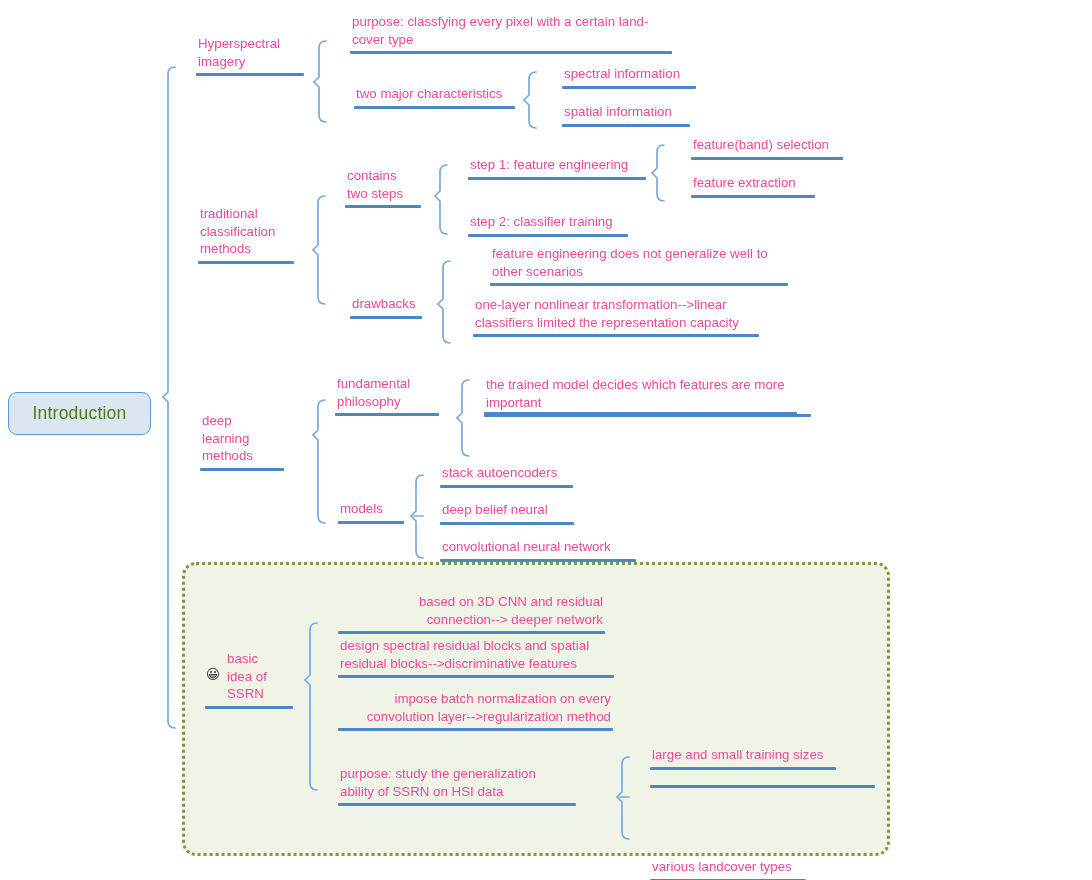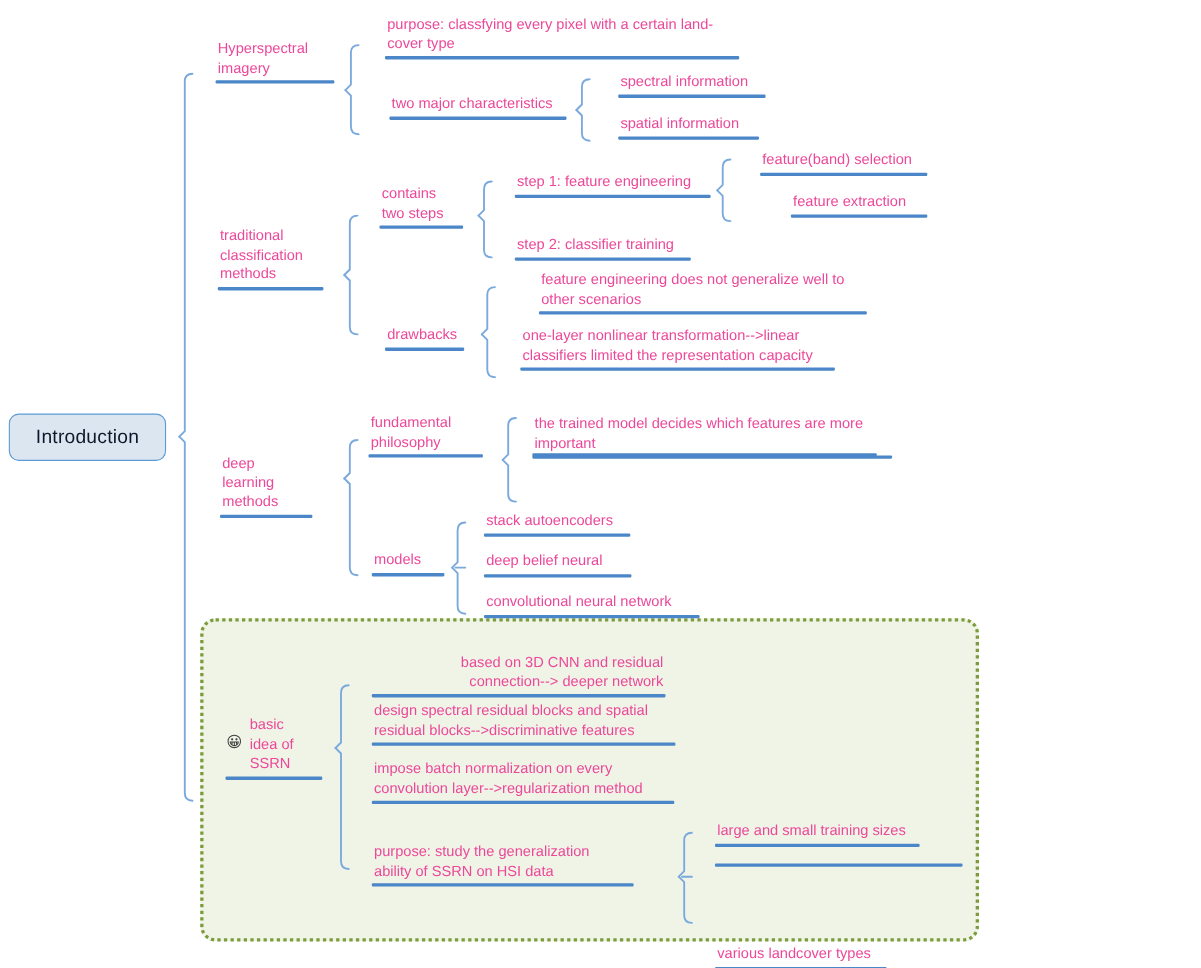--- a/index.html
+++ b/index.html
@@ -24,32 +24,32 @@
     left: 0; top: 0;
     width: 1092px;
     height: 880px;
     pointer-events: none;
   }
 
   
   .root-node {
     position: absolute;
     left: 8px;
-    top: 376px;
+    top: 392px;
     width: 143px;
     height: 43px;
     box-sizing: border-box;
     background: #dce6f1;
     border: 1.6px solid #5b9bd5;
     border-radius: 9px;
     display: flex;
     align-items: center;
     justify-content: center;
     font-size: 17.5px;
-    color: #0f172a;
+    color: #4d7c0f;
     letter-spacing: .2px;
   }
 
   
   .dotted-region {
     position: absolute;
     left: 182px;
     top: 562px;
     width: 708px;
     height: 294px;
@@ -191,21 +191,21 @@
   <div class="topic" style="left:468px; top:156px; width:178px;">
     <span class="label">step 1: feature engineering</span>
     <span class="rule"></span>
   </div>
 
   <div class="topic" style="left:691px; top:136px; width:152px;">
     <span class="label">feature(band) selection</span>
     <span class="rule"></span>
   </div>
 
-  <div class="topic" style="left:691px; top:174px; width:124px;margin-left:28px;">
+  <div class="topic" style="left:691px; top:174px; width:124px;">
     <span class="label">feature extraction</span>
     <span class="rule"></span>
   </div>
 
   <div class="topic" style="left:468px; top:213px; width:160px;">
     <span class="label">step 2: classifier training</span>
     <span class="rule"></span>
   </div>
 
   <div class="topic" style="left:350px; top:295px; width:72px;">
@@ -281,21 +281,21 @@
 connection--&gt; deeper network</span>
     <span class="rule"></span>
   </div>
 
   <div class="topic" style="left:338px; top:637px; width:276px;">
     <span class="label">design spectral residual blocks and spatial
 residual blocks--&gt;discriminative features</span>
     <span class="rule"></span>
   </div>
 
-  <div class="topic" style="left:338px; top:690px; width:275px;">
+  <div class="topic" style="left:338px; top:690px; width:275px;text-align:right;">
     <span class="label">impose batch normalization on every
 convolution layer--&gt;regularization method</span>
     <span class="rule"></span>
   </div>
 
   <div class="topic" style="left:338px; top:765px; width:238px;">
     <span class="label">purpose:  study the generalization
 ability of SSRN on HSI data</span>
     <span class="rule"></span>
   </div>

